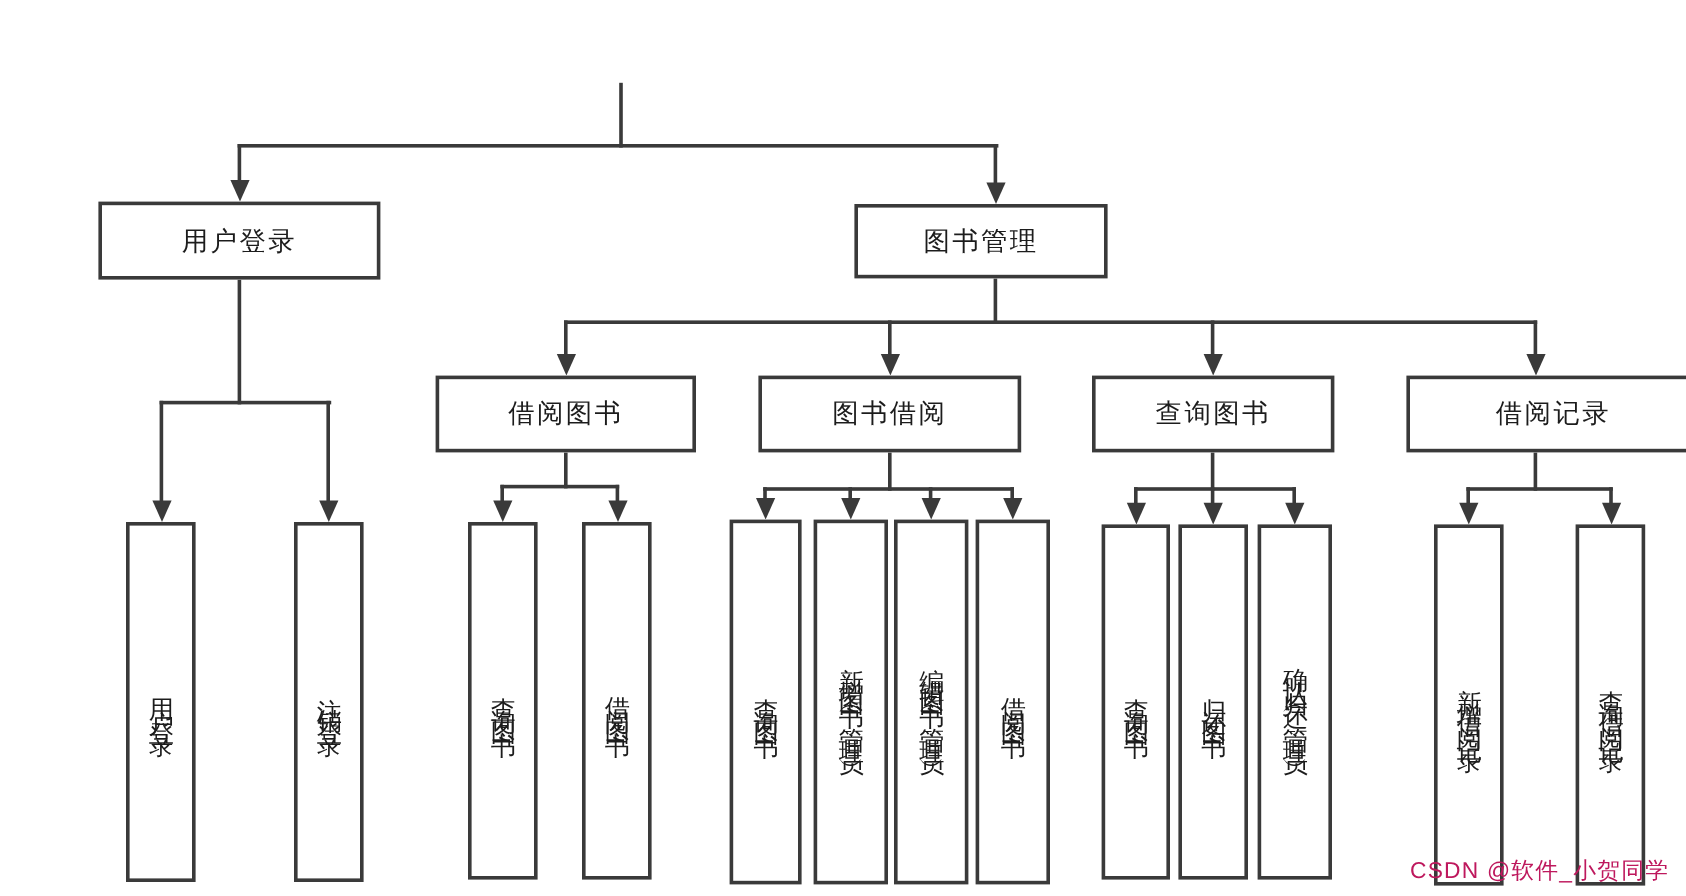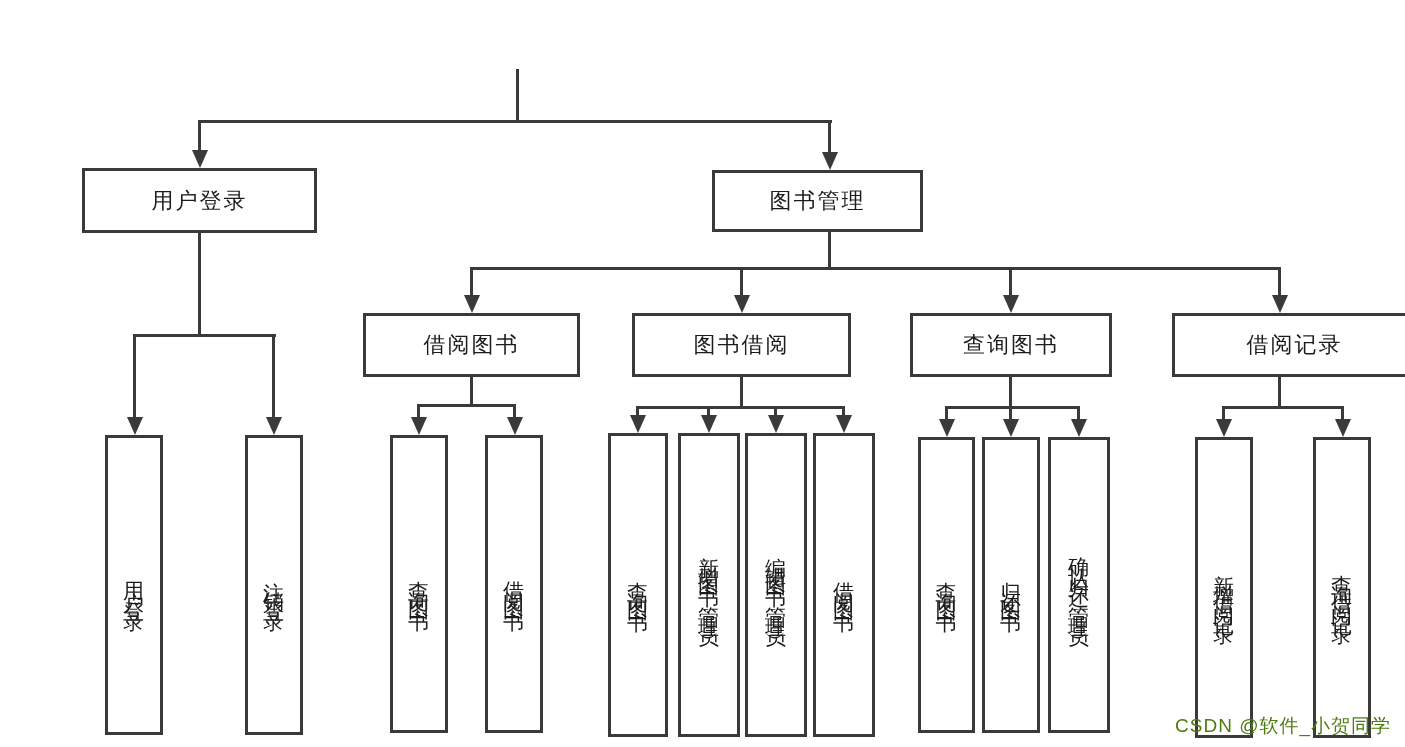--- a/index.html
+++ b/index.html
@@ -18,21 +18,21 @@
   }
   .hline,.vline{position:absolute;background:#3a3a3a;}
   .hline{height:3px;}
   .vline{width:3px;}
   .arrow{
     position:absolute;width:0;height:0;
     border-left:8px solid transparent;border-right:8px solid transparent;
     border-top:18px solid #3a3a3a;
   }
   .watermark{
-    position:absolute;right:14px;bottom:8px;font-size:19px;color:#4d7c0f;
+    position:absolute;right:14px;bottom:8px;font-size:19px;color:#be185d;
     letter-spacing:1px;white-space:nowrap;
   }
 </style>
 </head>
 <body>
 
 <div class="stage">
 
   <div class="vline" style="left:516px;top:69px;height:54px;"></div>
   <div class="hline" style="left:198px;top:120px;width:634px;"></div>

